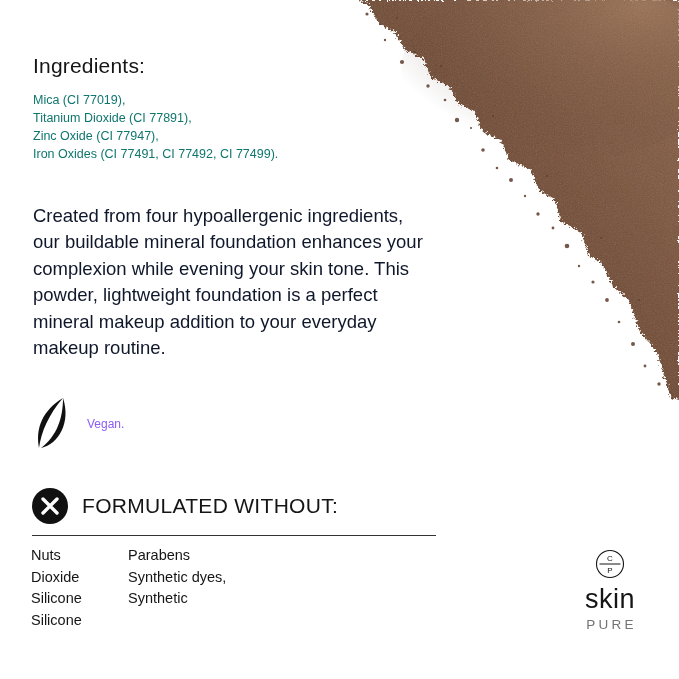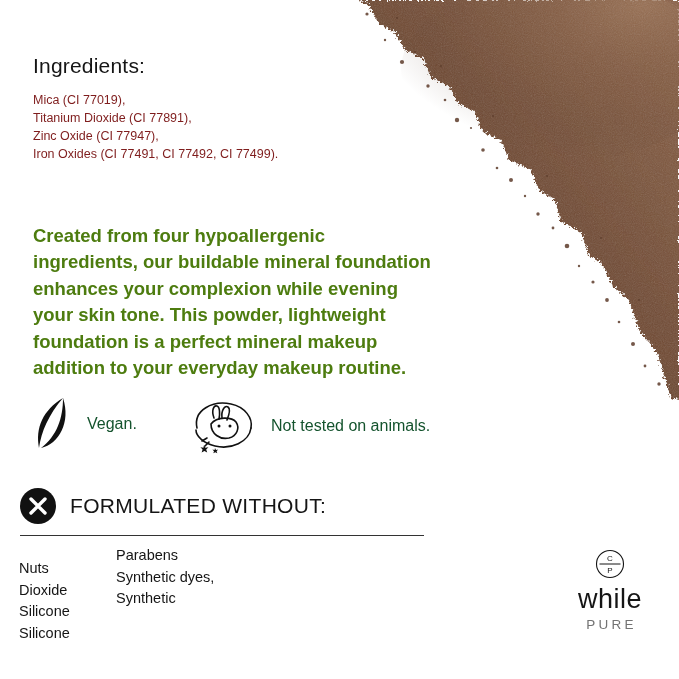--- a/index.html
+++ b/index.html
@@ -43,65 +43,64 @@
   .ingredients-title {
     font-size: 21px;
     font-weight: 400;
     letter-spacing: 0.2px;
     color: #151515;
     margin: 0 0 13px 0;
   }
   .ingredients-list {
     font-size: 12.5px;
     line-height: 18px;
-    color: #7f1d1d;
+    color: #0f766e;
   }
   .ingredients-list div { white-space: nowrap; }
 
   .description {
     position: absolute;
     left: 33px;
-    top: 204px;
+    top: 184px;
     width: 400px;
     font-size: 18.5px;
     line-height: 26.5px;
-    color: #4d7c0f;
-    font-weight: bold;
+    color: #0f172a;
   }
 
   
   .badges {
     position: absolute;
     left: 33px;
     top: 396px;
     width: 530px;
     height: 64px;
   }
   .badge {
     position: absolute;
     display: flex;
     align-items: center;
   }
   .badge-vegan { left: 0px; top: 0px; }
   .badge-cruelty { left: 154px; top: 2px; }
   .badge-label {
-    font-size: 16px;
-    color: #14532d;
+    font-size: 12px;
+    color: #8b5cf6;
     margin-left: 14px;
     white-space: nowrap;
   }
   .badge-icon {
     display: block;
     line-height: 0;
   }
 
   
   .formulated {
     position: absolute;
-    left: 19px;
+    left: 31px;
     top: 487px;
     width: 410px;
   }
   .formulated-head {
     display: flex;
     align-items: center;
   }
   .formulated-title {
     font-size: 21px;
     letter-spacing: 0.3px;
@@ -116,21 +115,21 @@
     width: 404px;
   }
   .excluded-cols {
     display: flex;
     margin-top: 9px;
     font-size: 14.5px;
     line-height: 21.5px;
     color: #151515;
   }
   .excluded-col { }
-  .col-1 { width: 97px; margin-top: 13px; }
+  .col-1 { width: 97px; }
   .col-2 { width: 133px; }
   .col-3 { width: 180px; }
   .excluded-col div { white-space: nowrap; }
 
   
   .brand {
     position: absolute;
     left: 556px;
     top: 549px;
     width: 108px;
@@ -250,44 +249,20 @@
     <div class="badge badge-vegan">
       <span class="badge-icon">
         <svg width="40" height="56" viewBox="0 0 40 56">
           <path d="M30 2 C10 14, 2 32, 6 52 C8 36, 16 18, 30 2 Z" fill="#111"></path>
           <path d="M30 2 C30 22, 24 40, 8 52 C26 48, 38 26, 30 2 Z" fill="#111"></path>
         </svg>
       </span>
       <span class="badge-label">Vegan.</span>
     </div>
 
-    <div class="badge badge-cruelty">
-      <span class="badge-icon">
-        <svg width="70" height="56" viewBox="0 0 70 56">
-          <g fill="none" stroke="#111" stroke-width="1.6" stroke-linecap="round">
-
-            <path d="M10 30 C6 12, 26 2, 44 6 C58 9, 66 20, 64 30"></path>
-            <path d="M64 30 C62 44, 44 52, 28 48 C16 45, 9 38, 9 32"></path>
-
-            <path d="M27 20 C24 12, 27 7, 30 8 C33 9, 33 16, 32 21"></path>
-            <path d="M35 20 C34 12, 38 7, 41 9 C44 11, 42 17, 40 22"></path>
-            <path d="M24 26 C24 36, 33 42, 42 40 C50 38, 53 30, 49 24 C45 19, 30 18, 24 26 Z"></path>
-
-            <path d="M20 40 l-5 3 M22 44 l-4 4"></path>
-          </g>
-          <g fill="#111">
-            <circle cx="32" cy="28" r="1.5"></circle>
-            <circle cx="43" cy="28" r="1.5"></circle>
-            <path d="M17 47 l1.4 2.8 3-0.5 -2.2 2.2 1 2.9 -2.8-1.5 -2.8 1.5 1-2.9 -2.2-2.2 3 0.5 Z"></path>
-            <path d="M28 50 l1 2 2.2-0.4 -1.6 1.6 0.7 2.1 -2-1.1 -2 1.1 0.7-2.1 -1.6-1.6 2.2 0.4 Z"></path>
-          </g>
-        </svg>
-      </span>
-      <span class="badge-label">Not tested on animals.</span>
-    </div>
 
   </div>
 
   <section class="formulated">
     <div class="formulated-head">
       <span class="badge-icon">
         <svg width="38" height="38" viewBox="0 0 38 38">
           <circle cx="19" cy="19" r="18" fill="#111"></circle>
           <path d="M12 12 L26 26 M26 12 L12 26" stroke="#fff" stroke-width="3.4" stroke-linecap="round"></path>
         </svg>
@@ -310,17 +285,17 @@
     </div>
   </section>
 
   <div class="brand">
     <svg class="brand-mark" width="30" height="30" viewBox="0 0 30 30">
       <circle cx="15" cy="15" r="13.5" fill="none" stroke="#151515" stroke-width="1.1"></circle>
       <line x1="4.5" y1="15" x2="25.5" y2="15" stroke="#151515" stroke-width="1"></line>
       <text x="15" y="12" font-family="Liberation Sans, sans-serif" font-size="8" text-anchor="middle" fill="#151515">C</text>
       <text x="15" y="24" font-family="Liberation Sans, sans-serif" font-size="8" text-anchor="middle" fill="#151515">P</text>
     </svg>
-    <div class="brand-name">while</div>
+    <div class="brand-name">skin</div>
     <div class="brand-sub">PURE</div>
   </div>
 
 </div>
 
 </body></html>

